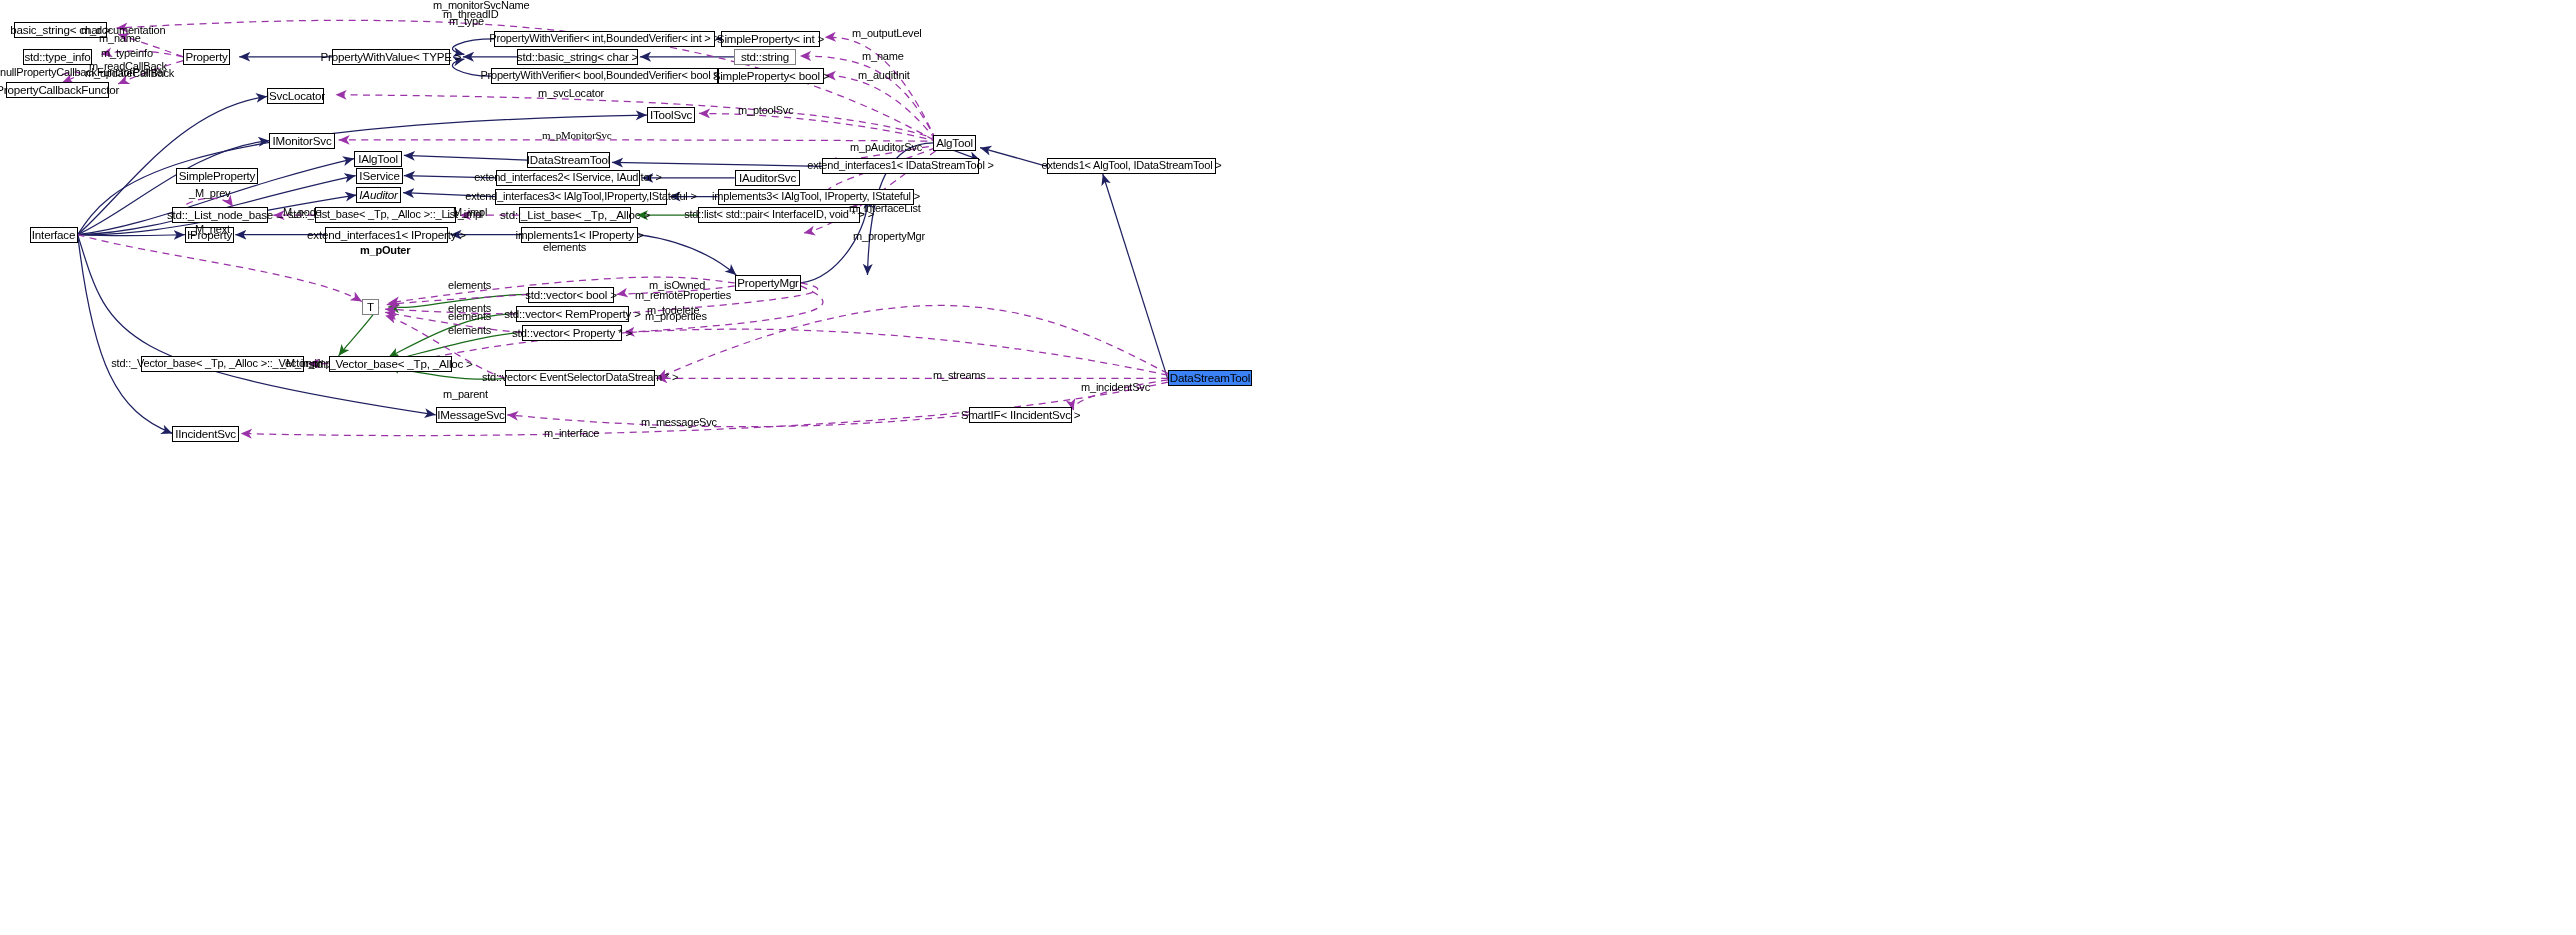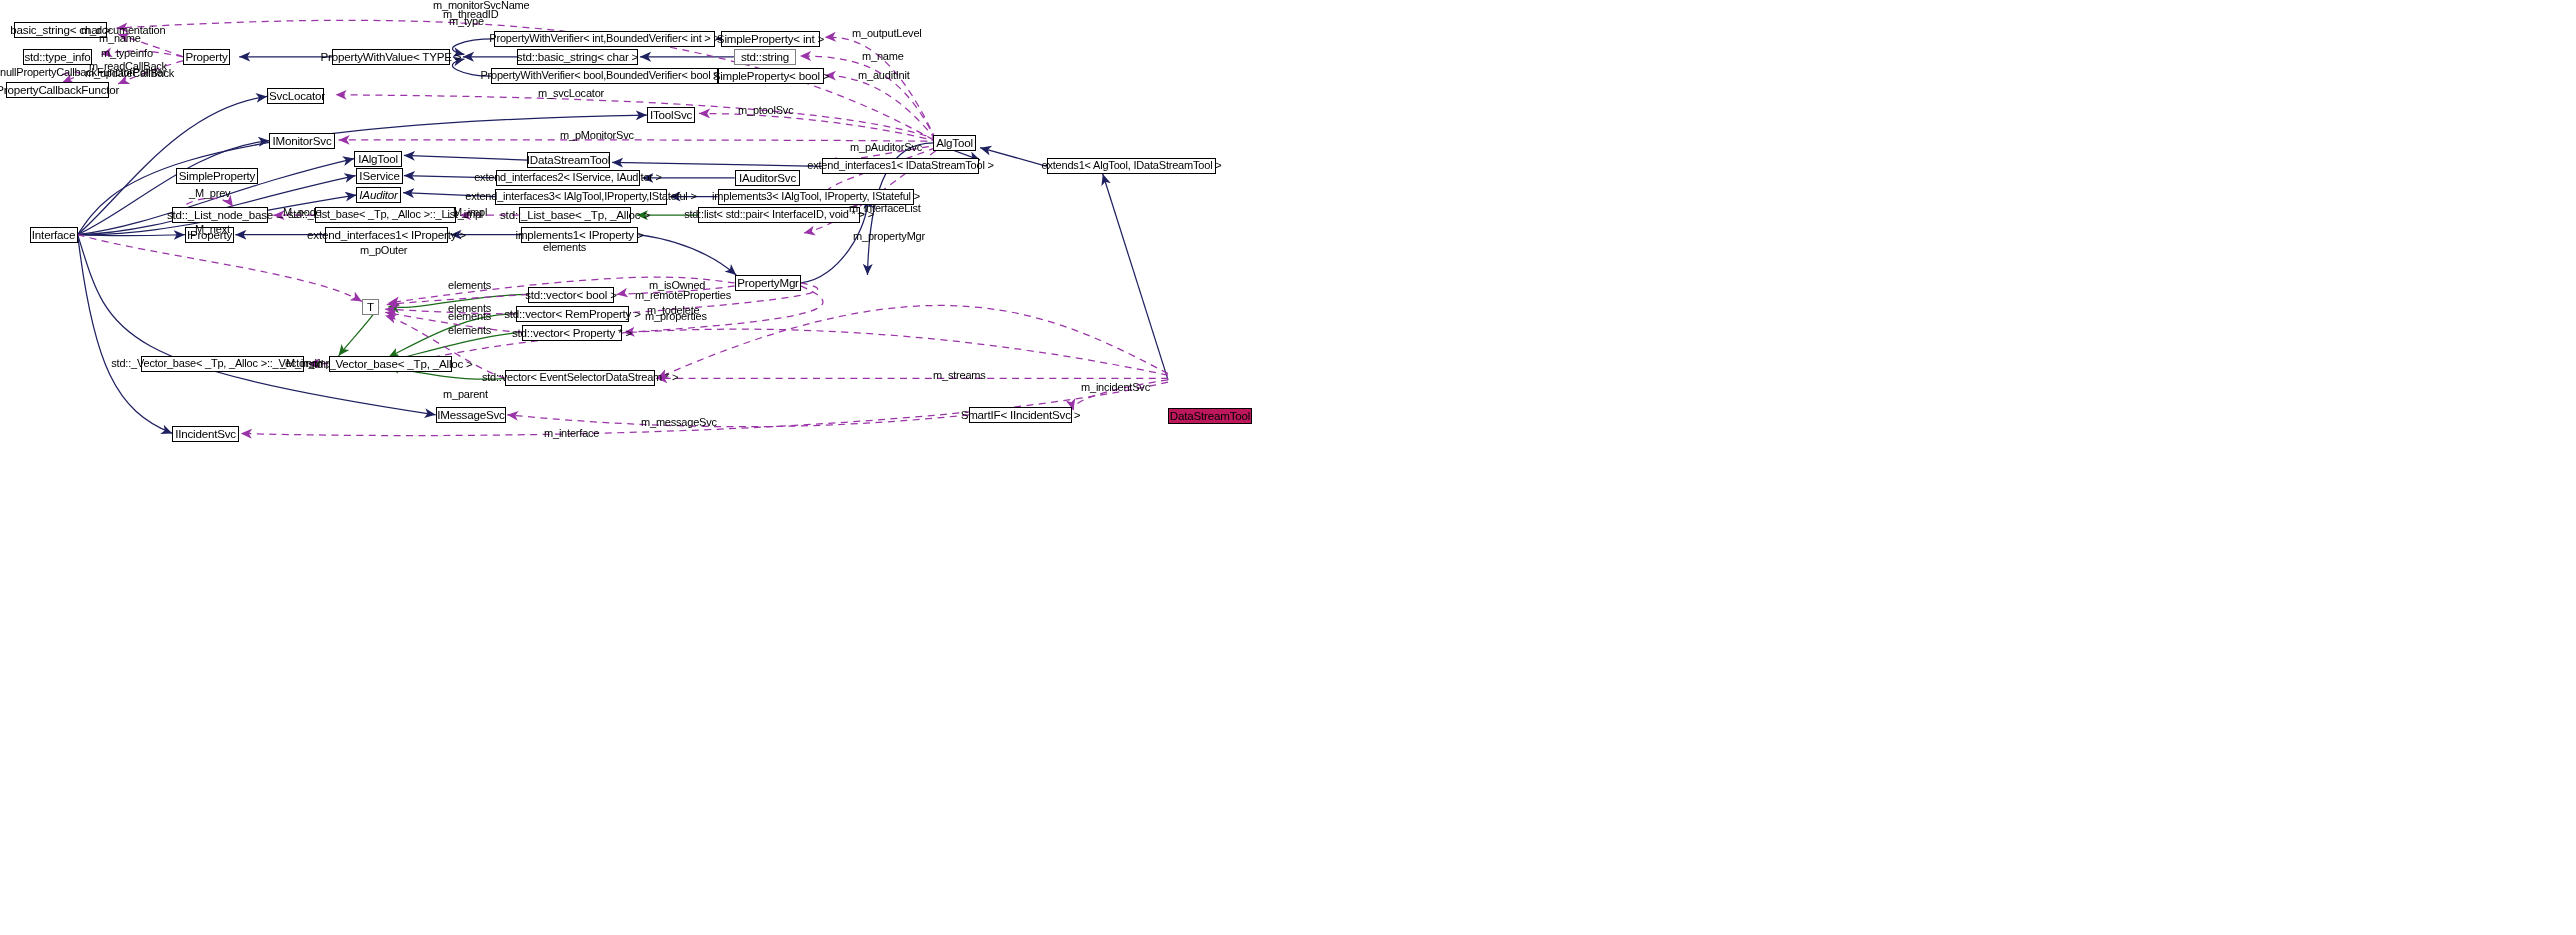--- a/index.html
+++ b/index.html
@@ -31,23 +31,22 @@
     font-size: 11.6px;
     line-height: 1;
     display: flex;
     align-items: center;
     justify-content: center;
     white-space: nowrap;
     letter-spacing: -0.2px;
     padding: 0 3.9px;
   }
   .node.highlight {
-    background: #be185d;
+    background: #3b82f6;
     border: 0.8px solid #000000;
-    margin-top: 38px;
   }
   .node.soft {
     border: 0.8px solid #808080;
   }
   .node.tiny {
     font-size: 11px;
   }
   .edge-label {
     position: absolute;
     font-family: "Liberation Sans", sans-serif;
@@ -213,30 +212,30 @@
       <div class="edge-label" style="left: 99px; top: 33px;">m_name</div>
       <div class="edge-label" style="left: 101px; top: 48px;">m_typeinfo</div>
       <div class="edge-label" style="left: 89px; top: 61px;">m_readCallBack</div>
       <div class="edge-label" style="left: 85px; top: 68px;">m_updateCallBack</div>
       <div class="edge-label" style="left: 0px; top: 67px;">nullPropertyCallbackFunctorPointer</div>
       <div class="edge-label" style="left: 852px; top: 28px;">m_outputLevel</div>
       <div class="edge-label" style="left: 862px; top: 51px;">m_name</div>
       <div class="edge-label" style="left: 858px; top: 70px;">m_auditInit</div>
       <div class="edge-label" style="left: 538px; top: 88px;">m_svcLocator</div>
       <div class="edge-label" style="left: 738px; top: 105px;">m_ptoolSvc</div>
-      <div class="edge-label" style="left: 560px; top: 130px;">m_pMonitorSvc</div>
+      <div class="edge-label" style="left: 542px; top: 130px; font-family: Liberation Serif, serif;">m_pMonitorSvc</div>
       <div class="edge-label" style="left: 850px; top: 142px;">m_pAuditorSvc</div>
       <div class="edge-label" style="left: 189px; top: 188px;">_M_prev</div>
       <div class="edge-label" style="left: 189px; top: 196px; margin-top: 28px;">_M_next</div>
       <div class="edge-label" style="left: 277px; top: 207px;">_M_node</div>
       <div class="edge-label" style="left: 447px; top: 207px;">_M_impl</div>
       <div class="edge-label" style="left: 849px; top: 203px;">m_interfaceList</div>
       <div class="edge-label" style="left: 853px; top: 231px;">m_propertyMgr</div>
       <div class="edge-label" style="left: 543px; top: 242px;">elements</div>
-      <div class="edge-label" style="left: 360px; top: 245px;">m_pOuter</div>
+      <div class="edge-label" style="left: 360px; top: 245px; font-weight: bold;">m_pOuter</div>
       <div class="edge-label" style="left: 649px; top: 280px;">m_isOwned</div>
       <div class="edge-label" style="left: 448px; top: 280px;">elements</div>
       <div class="edge-label" style="left: 635px; top: 290px;">m_remoteProperties</div>
       <div class="edge-label" style="left: 448px; top: 303px;">elements</div>
       <div class="edge-label" style="left: 448px; top: 311px;">elements</div>
       <div class="edge-label" style="left: 647px; top: 305px;">m_todelete</div>
       <div class="edge-label" style="left: 645px; top: 311px;">m_properties</div>
       <div class="edge-label" style="left: 448px; top: 325px;">elements</div>
       <div class="edge-label" style="left: 280px; top: 358px;">_M_impl</div>
       <div class="edge-label" style="left: 933px; top: 370px;">m_streams</div>

